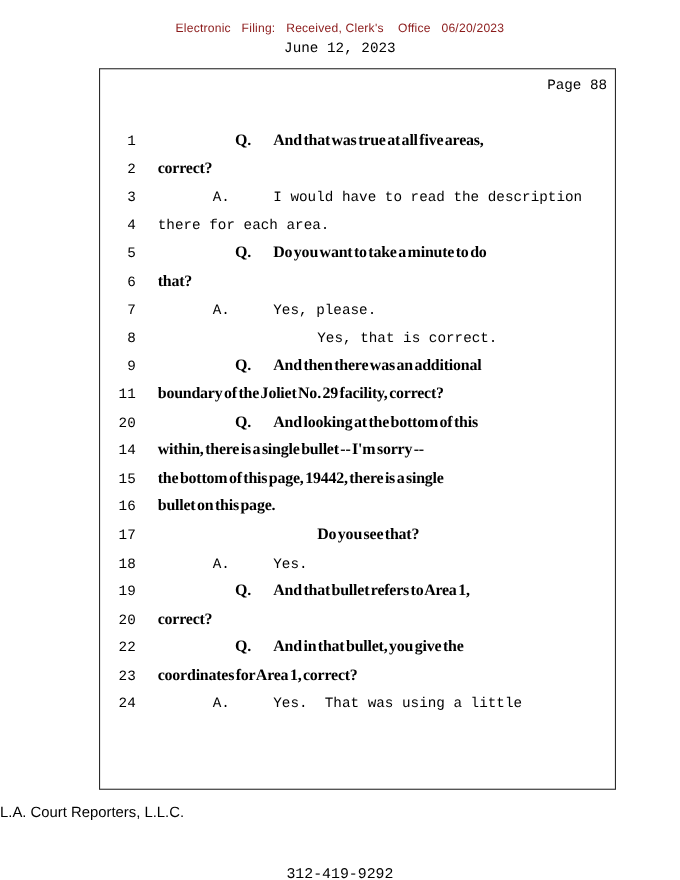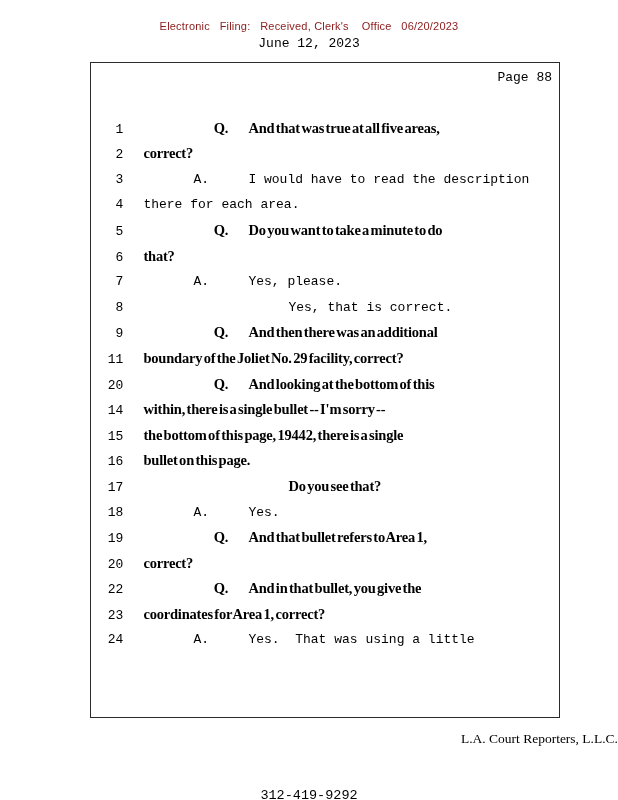--- a/index.html
+++ b/index.html
@@ -69,22 +69,22 @@
     text-align:center;
   }
   .t-row.a .t-text {
     font-family:"Liberation Mono", monospace;
     font-size:13px;
   }
   .t-prefix { display:inline-block; }
   .t-prefix.has { width:55px; }
   .footer-company {
     position:absolute; top:731px; left:0; width:100%;
-    text-align:right;
-    font-family:Liberation Serif, serif; font-size:13.5px;
+    text-align:left;
+    font-family:Liberation Sans, sans-serif; font-size:13.5px;
   }
   .footer-phone {
     position:absolute; top:788px; left:0; width:100%;
     text-align:center;
     font-family:Liberation Mono, monospace; font-size:13.5px;
   }
 </style>
 </head>
 <body>
 

